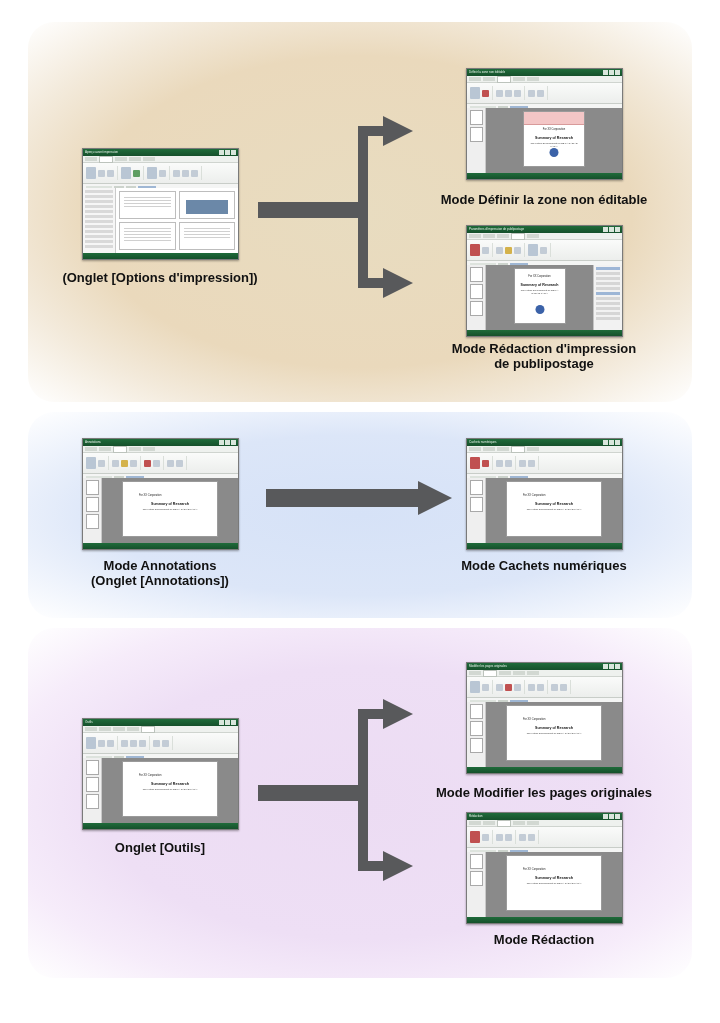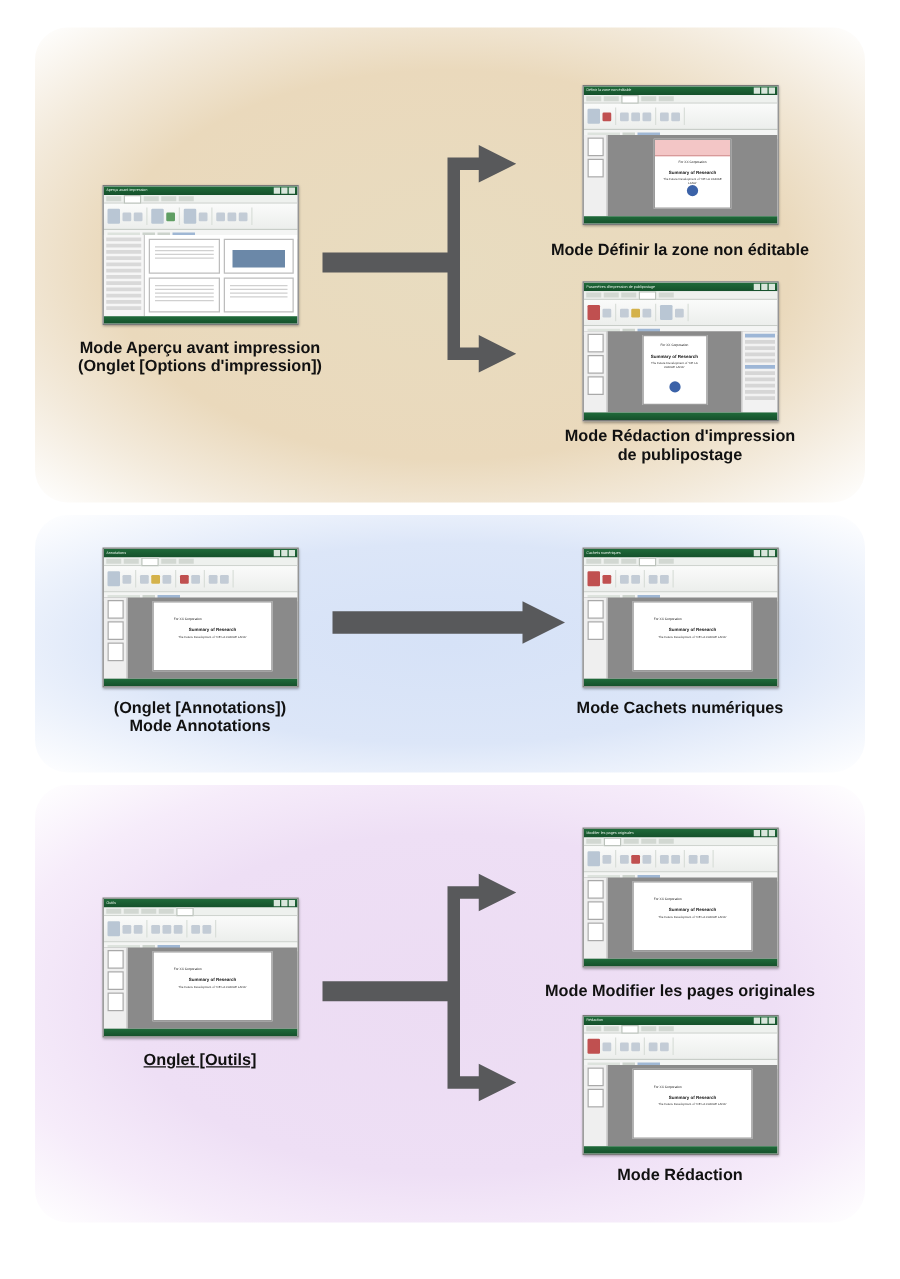--- a/index.html
+++ b/index.html
@@ -348,21 +348,20 @@
           <div class="ln" style="top:8px"></div>
           <div class="ln" style="top:11px"></div>
           <div class="ln" style="top:14px"></div>
         </div>
     </div>
   </div>
   <div class="statusbar"></div>
 </div>
 
 <div class="caption" style="left:40px; top:270px; width:240px;">
-  <div>Mode Aperçu avant impression</div>
   <div>(Onglet [Options d'impression])</div>
 </div>
 
 <svg class="arrowsvg" style="left:258px; top:110px; width:200px; height:200px;" viewBox="0 0 200 200">
   <g fill="#58595b">
     <path d="M0 92 L100 92 L100 16 L125 16 L125 6 L155 21 L125 36 L125 26 L110 26 L110 168 L125 168 L125 158 L155 173 L125 188 L125 178 L100 178 L100 108 L0 108 Z"></path>
   </g>
 </svg>
 
 <div class="shot" style="left:466px; top:68px; width:155px; height:110px;">
@@ -545,22 +544,22 @@
       <div class="page" style="width:96px;">
         <div class="corp" style="text-align:left; margin-left:12px; margin-top:6px;">For XX Corporation</div>
         <div class="h1">Summary of Research</div>
         <div class="h2">The Future Development of "DE LA CADIAE LANA"</div>
       </div>
     </div>
   </div>
   <div class="statusbar"></div>
 </div>
 <div class="caption" style="left:48px; top:558px; width:224px;">
+  <div>Mode Annotations</div>
   <div>(Onglet [Annotations])</div>
-  <div>Mode Annotations</div>
 </div>
 
 <svg class="arrowsvg" style="left:266px; top:481px; width:190px; height:40px;" viewBox="0 0 190 40">
   <path fill="#58595b" d="M0 8 L152 8 L152 0 L186 17 L152 34 L152 26 L0 26 Z"></path>
 </svg>
 
 <div class="shot" style="left:466px; top:438px; width:155px; height:110px;">
   <div class="titlebar">
     <span class="tt">Cachets numériques</span>
     <span class="btns">
@@ -662,21 +661,21 @@
     <div class="canvas">
       <div class="page" style="width:96px;">
         <div class="corp" style="text-align:left; margin-left:12px; margin-top:6px;">For XX Corporation</div>
         <div class="h1">Summary of Research</div>
         <div class="h2">The Future Development of "DE LA CADIAE LANA"</div>
       </div>
     </div>
   </div>
   <div class="statusbar"></div>
 </div>
-<div class="caption" style="left:48px; top:840px; width:224px;text-decoration:underline;">
+<div class="caption" style="left:48px; top:840px; width:224px;">
   <div>Onglet [Outils]</div>
 </div>
 
 <svg class="arrowsvg" style="left:258px; top:700px; width:200px; height:200px;" viewBox="0 0 200 200">
   <g fill="#58595b">
     <path d="M0 85 L100 85 L100 9 L125 9 L125 -1 L155 14 L125 29 L125 19 L110 19 L110 161 L125 161 L125 151 L155 166 L125 181 L125 171 L100 171 L100 101 L0 101 Z"></path>
   </g>
 </svg>
 
 <div class="shot" style="left:466px; top:662px; width:155px; height:110px;">

